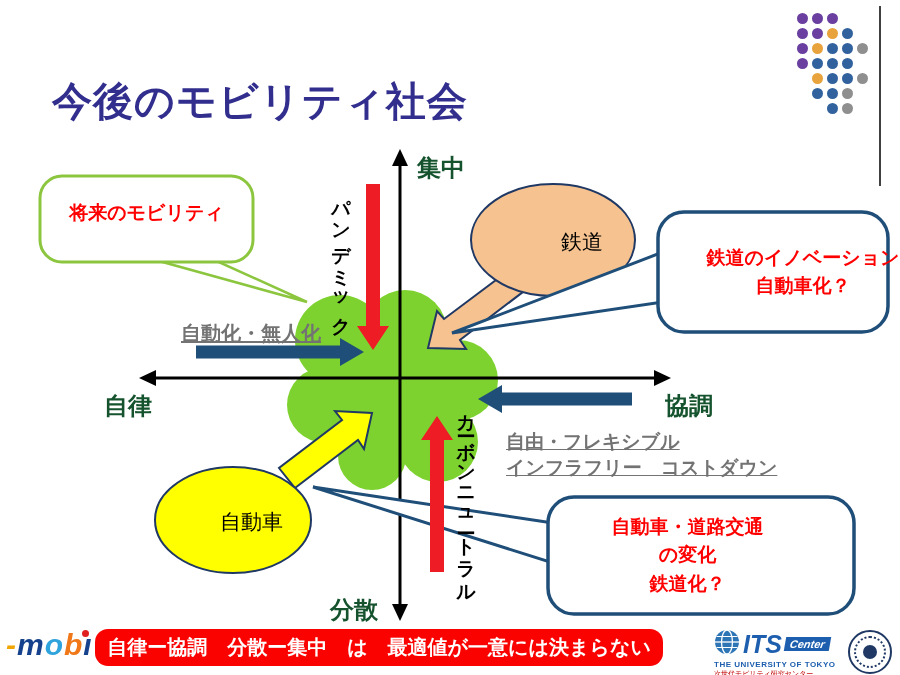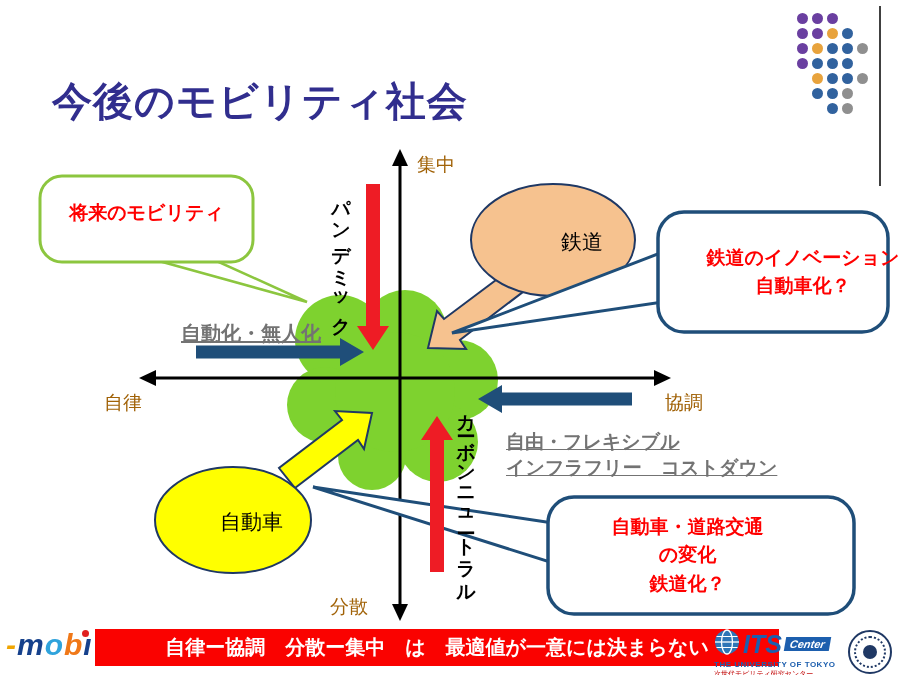--- a/index.html
+++ b/index.html
@@ -5,29 +5,29 @@
   html,body{margin:0;padding:0;background:#e8e8e8;}
   .slide{
     position:relative;width:900px;height:675px;background:#fff;
     font-family:"Liberation Sans","DejaVu Sans",sans-serif;
     overflow:hidden;border-bottom:2px solid #555;margin:0 auto;
   }
   .abs{position:absolute;}
   .page-title{
     left:52px;top:74px;font-size:40px;font-weight:bold;color:#312E8E;letter-spacing:1px;white-space:nowrap;
   }
-  .axis-label{font-size:19px;font-weight:400;color:#a16207;white-space:nowrap;}
+  .axis-label{font-size:24px;font-weight:700;color:#14532d;white-space:nowrap;}
   .diagram-label{font-size:19px;font-weight:600;color:#737373;white-space:nowrap;text-decoration:underline;}
   .v-text{writing-mode:vertical-rl;text-orientation:mixed;font-size:19px;font-weight:600;color:#000;letter-spacing:2px;}
   .node-label{font-size:21px;color:#000;text-align:right;}
   .callout-text-box{display:flex;flex-direction:column;align-items:center;justify-content:center;text-align:center;}
   .callout-line{color:#FF0000;font-weight:bold;font-size:19px;line-height:1.5;white-space:nowrap;}
   .banner{
-    left:95px;top:629px;width:684px;height:37px;background:#FA0200;color:#fff;
-    display:flex;align-items:center;justify-content:center;font-size:20px;font-weight:bold;white-space:nowrap;
+    left:95px;top:629px;width:568px;height:37px;background:#FA0200;color:#fff;
+    display:flex;align-items:center;justify-content:center;font-size:20px;font-weight:bold;white-space:nowrap;border-radius:13px;
   }
   .dots-wrap{left:797px;top:13px;width:90px;height:110px;}
   .dot{position:absolute;width:11px;height:11px;border-radius:50%;}
   .vline{left:879px;top:6px;width:2px;height:180px;background:#404040;}
   .diagram-svg{left:0;top:0;}
   .text-layer{z-index:5;}
   
   .mobi{left:6px;top:628px;font-size:30px;font-weight:bold;font-style:italic;letter-spacing:1px;white-space:nowrap;}
   .mobi-dot{position:absolute;width:7px;height:7px;border-radius:50%;left:76px;top:2px;}
   

